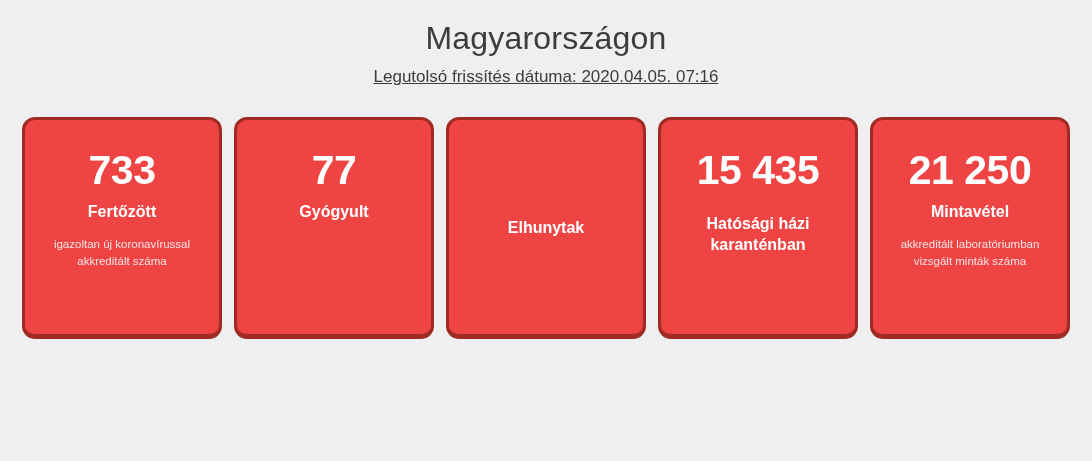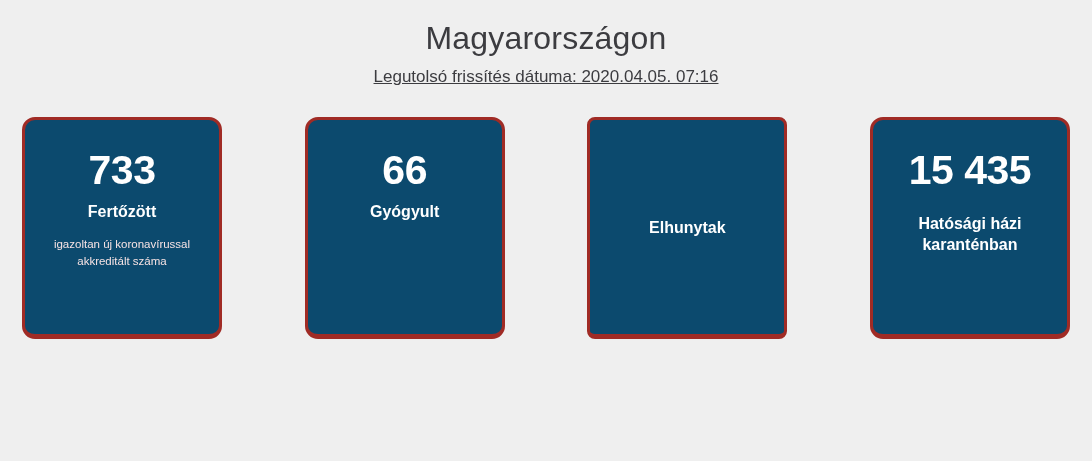--- a/index.html
+++ b/index.html
@@ -44,34 +44,33 @@
     justify-content: space-between;
     align-items: stretch;
     padding: 0 22px;
     margin-top: 29px;
     box-sizing: border-box;
   }
   .stat-card {
     width: 200px;
     height: 222px;
     box-sizing: border-box;
-    background: #0c4a6e;
+    background: #ef4444;
     border: 3px solid #a02b25;
     border-bottom-width: 5px;
     border-radius: 13px;
     display: flex;
     flex-direction: column;
     align-items: center;
     text-align: center;
     padding: 0 10px;
     position: relative;
   }
   .stat-card.centered {
     justify-content: center;
-    border-radius: 8px;
   }
   .stat-number {
     color: #ffffff;
     font-size: 41px;
     font-weight: 700;
     letter-spacing: -0.5px;
     line-height: 46px;
     margin-top: 27px;
     white-space: nowrap;
   }
@@ -118,30 +117,35 @@
 
   <div class="cards-row">
 
     <div class="stat-card">
       <div class="stat-number">733</div>
       <div class="stat-label">Fertőzött</div>
       <div class="stat-desc">igazoltan új koronavírussal akkreditált száma</div>
     </div>
 
     <div class="stat-card">
-      <div class="stat-number">66</div>
+      <div class="stat-number">77</div>
       <div class="stat-label">Gyógyult</div>
     </div>
 
     <div class="stat-card centered">
       <div class="stat-label">Elhunytak</div>
     </div>
 
     <div class="stat-card">
       <div class="stat-number">15 435</div>
       <div class="stat-label multiline">Hatósági házi karanténban</div>
     </div>
 
+    <div class="stat-card">
+      <div class="stat-number">21 250</div>
+      <div class="stat-label">Mintavétel</div>
+      <div class="stat-desc">akkreditált laboratóriumban vizsgált minták száma</div>
+    </div>
 
   </div>
 
 
 </div>
 
 </body></html>

